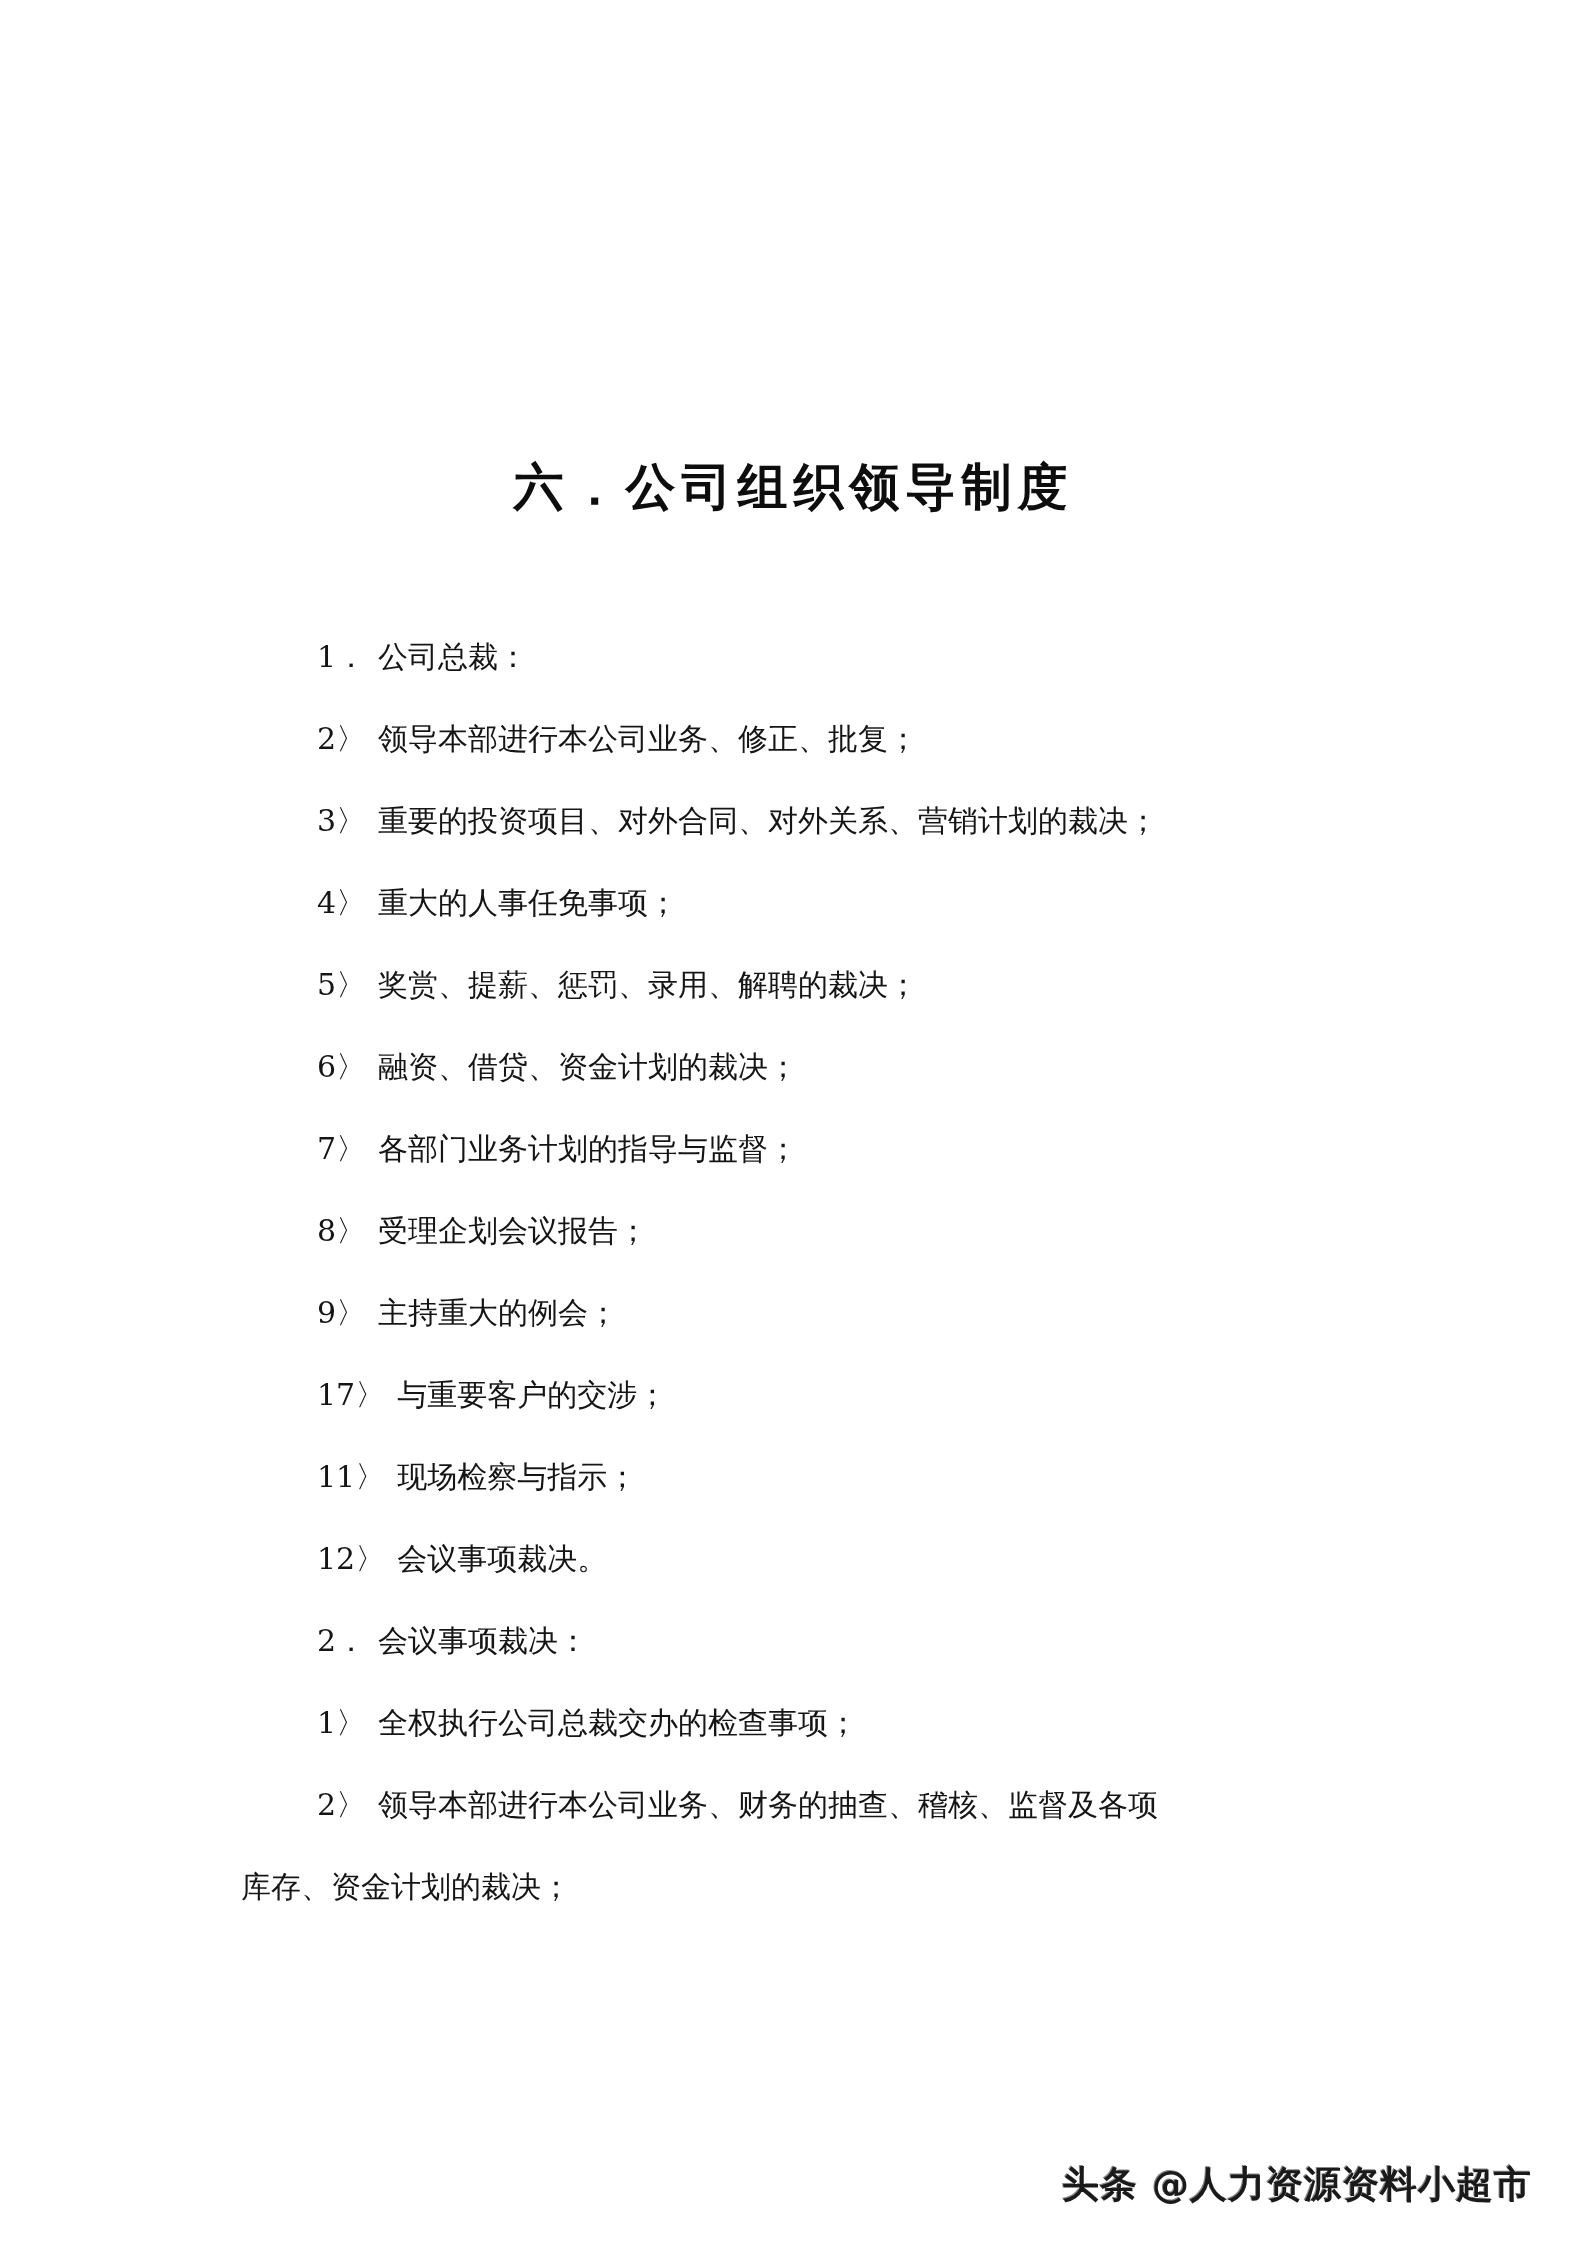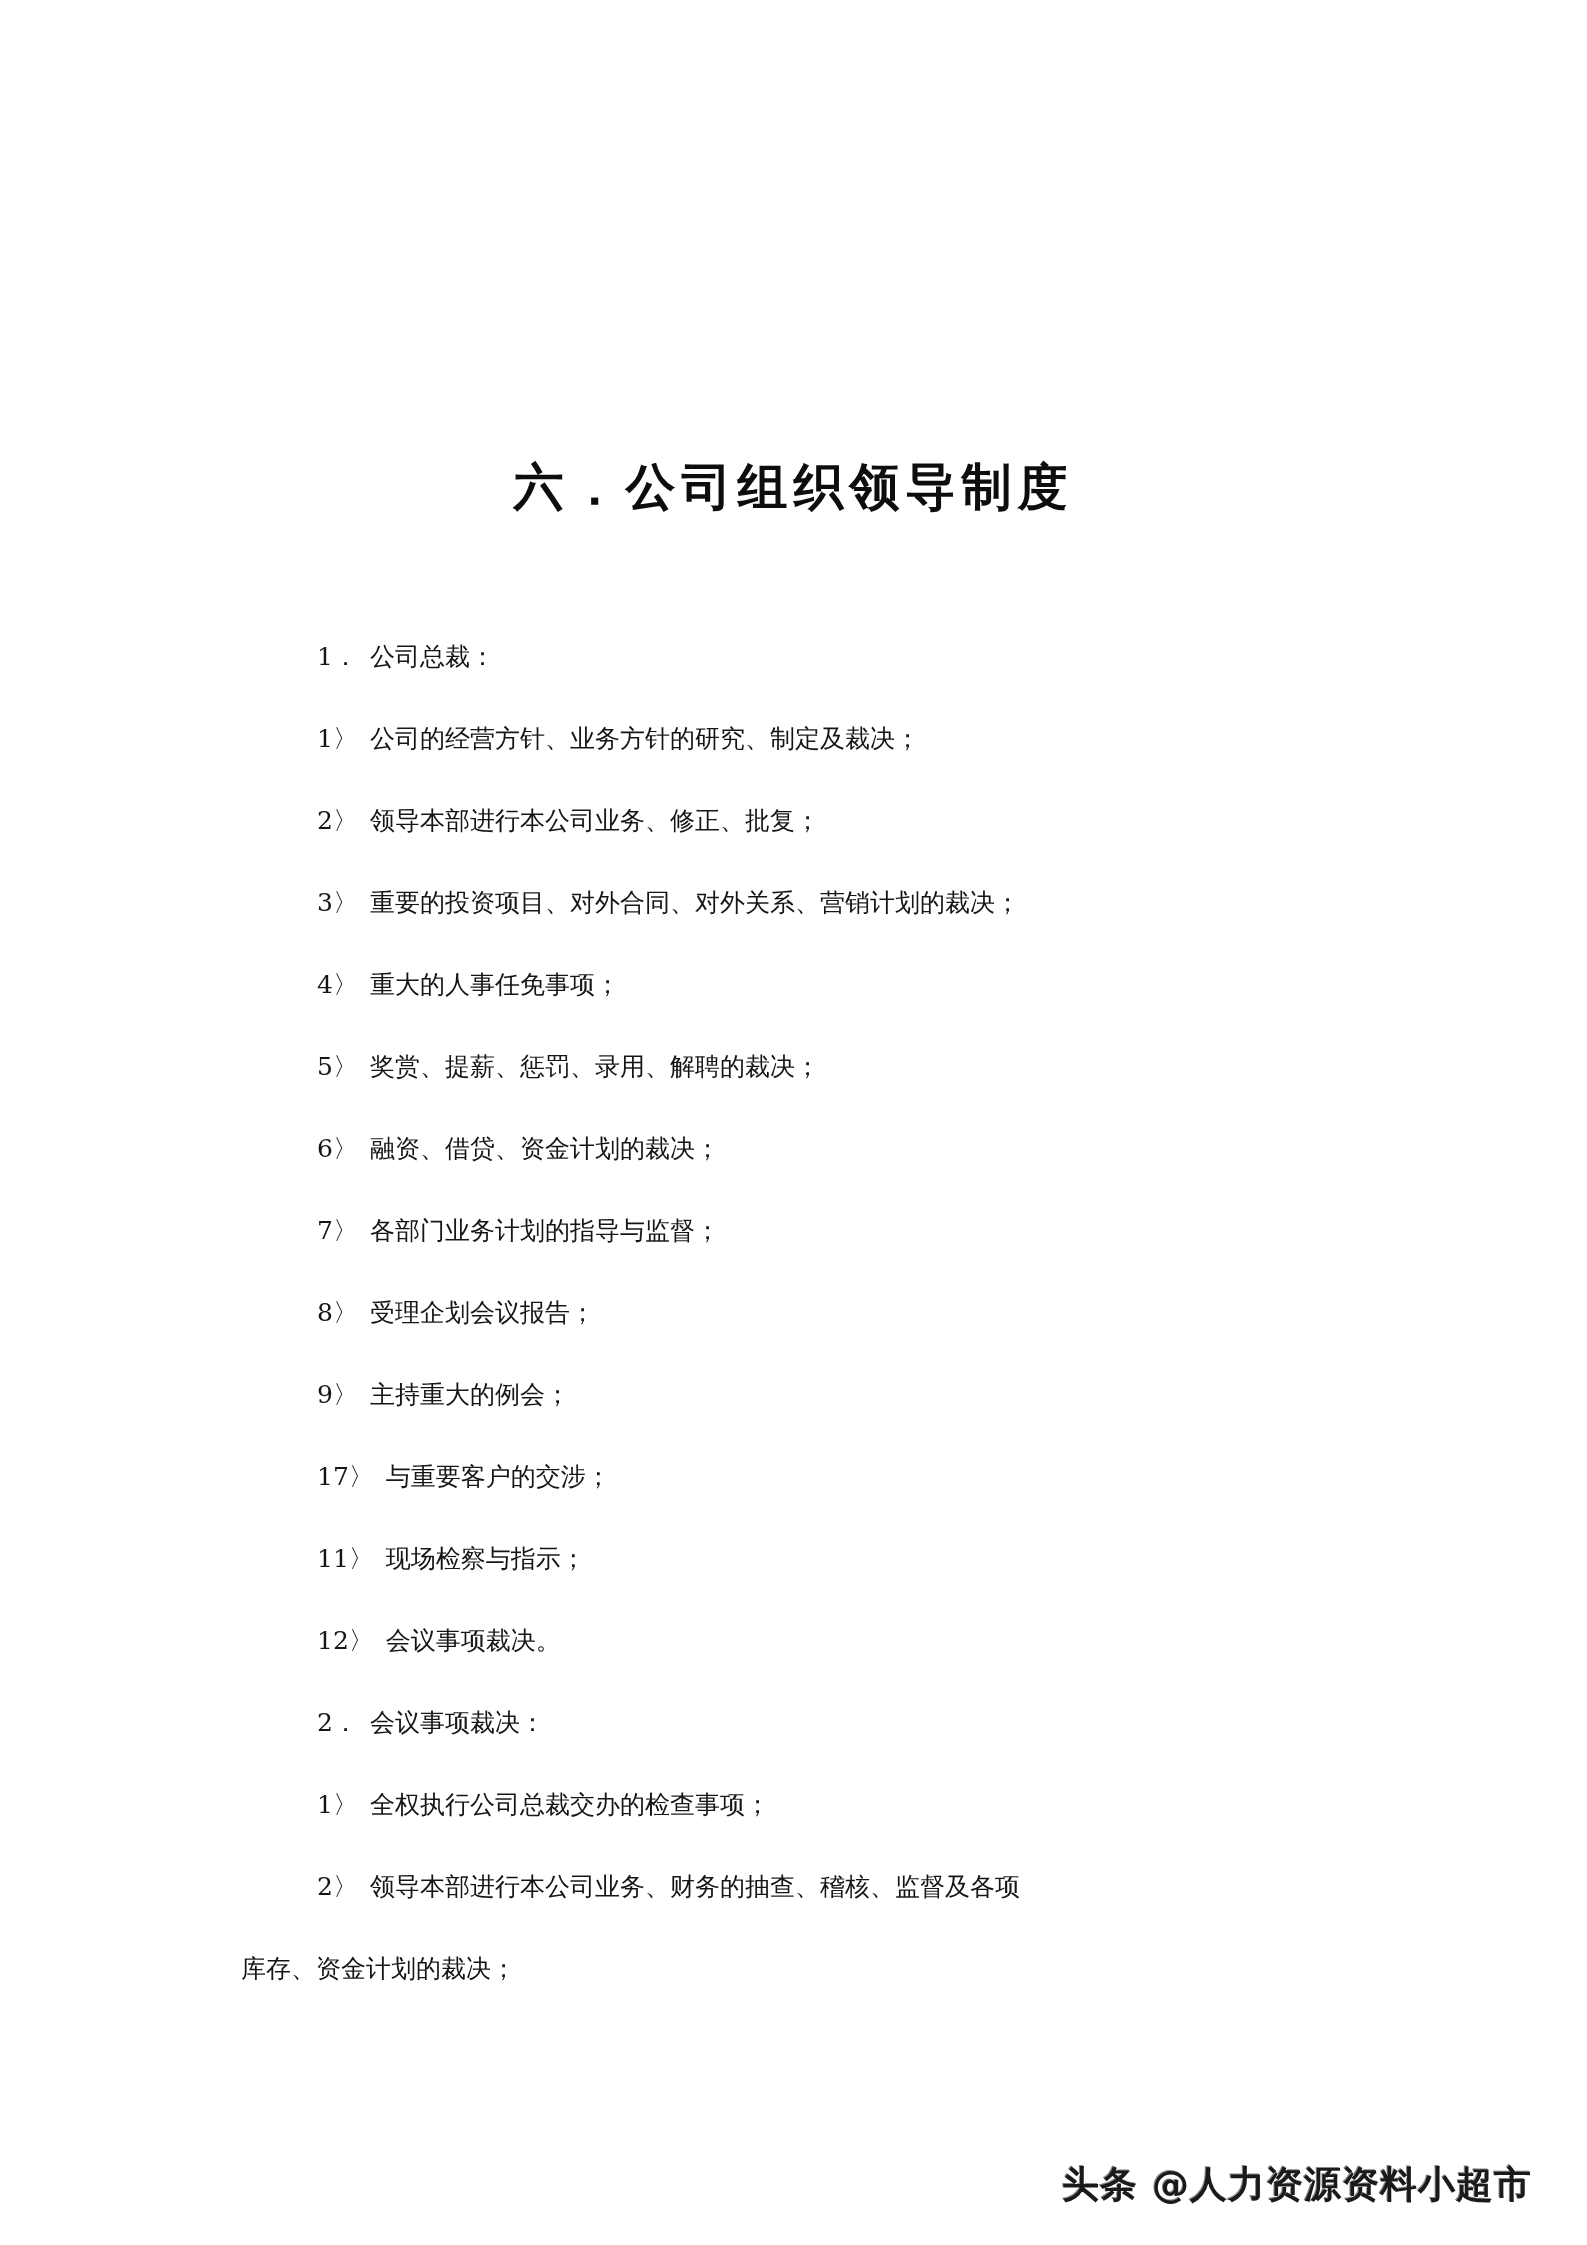--- a/index.html
+++ b/index.html
@@ -35,21 +35,21 @@
       line-height: 70px;
       color: #0d0d0d;
     }
     .content {
       position: absolute;
       top: 616px;
       left: 241px;
       width: 1120px;
     }
     .line {
-      font-size: 25px;
+      font-size: 30px;
       line-height: 82px;
       height: 82px;
       white-space: nowrap;
       color: #151515;
     }
     .indent {
       padding-left: 76px;
     }
     .heading {
       font-weight: normal;
@@ -76,21 +76,20 @@
 <body>
 
 <div class="page">
 
   <div class="title">六．公司组织领导制度</div>
 
   <div class="content">
 
     <div class="line indent heading"><span class="num">1．</span><span>公司总裁：</span></div>
 
-    <div class="line indent"><span class="num">1〉</span><span>公司的经营方针、业务方针的研究、制定及裁决；</span></div>
     <div class="line indent"><span class="num">2〉</span><span>领导本部进行本公司业务、修正、批复；</span></div>
     <div class="line indent"><span class="num">3〉</span><span>重要的投资项目、对外合同、对外关系、营销计划的裁决；</span></div>
     <div class="line indent"><span class="num">4〉</span><span>重大的人事任免事项；</span></div>
     <div class="line indent"><span class="num">5〉</span><span>奖赏、提薪、惩罚、录用、解聘的裁决；</span></div>
     <div class="line indent"><span class="num">6〉</span><span>融资、借贷、资金计划的裁决；</span></div>
     <div class="line indent"><span class="num">7〉</span><span>各部门业务计划的指导与监督；</span></div>
     <div class="line indent"><span class="num">8〉</span><span>受理企划会议报告；</span></div>
     <div class="line indent"><span class="num">9〉</span><span>主持重大的例会；</span></div>
     <div class="line indent"><span class="num">17〉</span><span>与重要客户的交涉；</span></div>
     <div class="line indent"><span class="num">11〉</span><span>现场检察与指示；</span></div>

